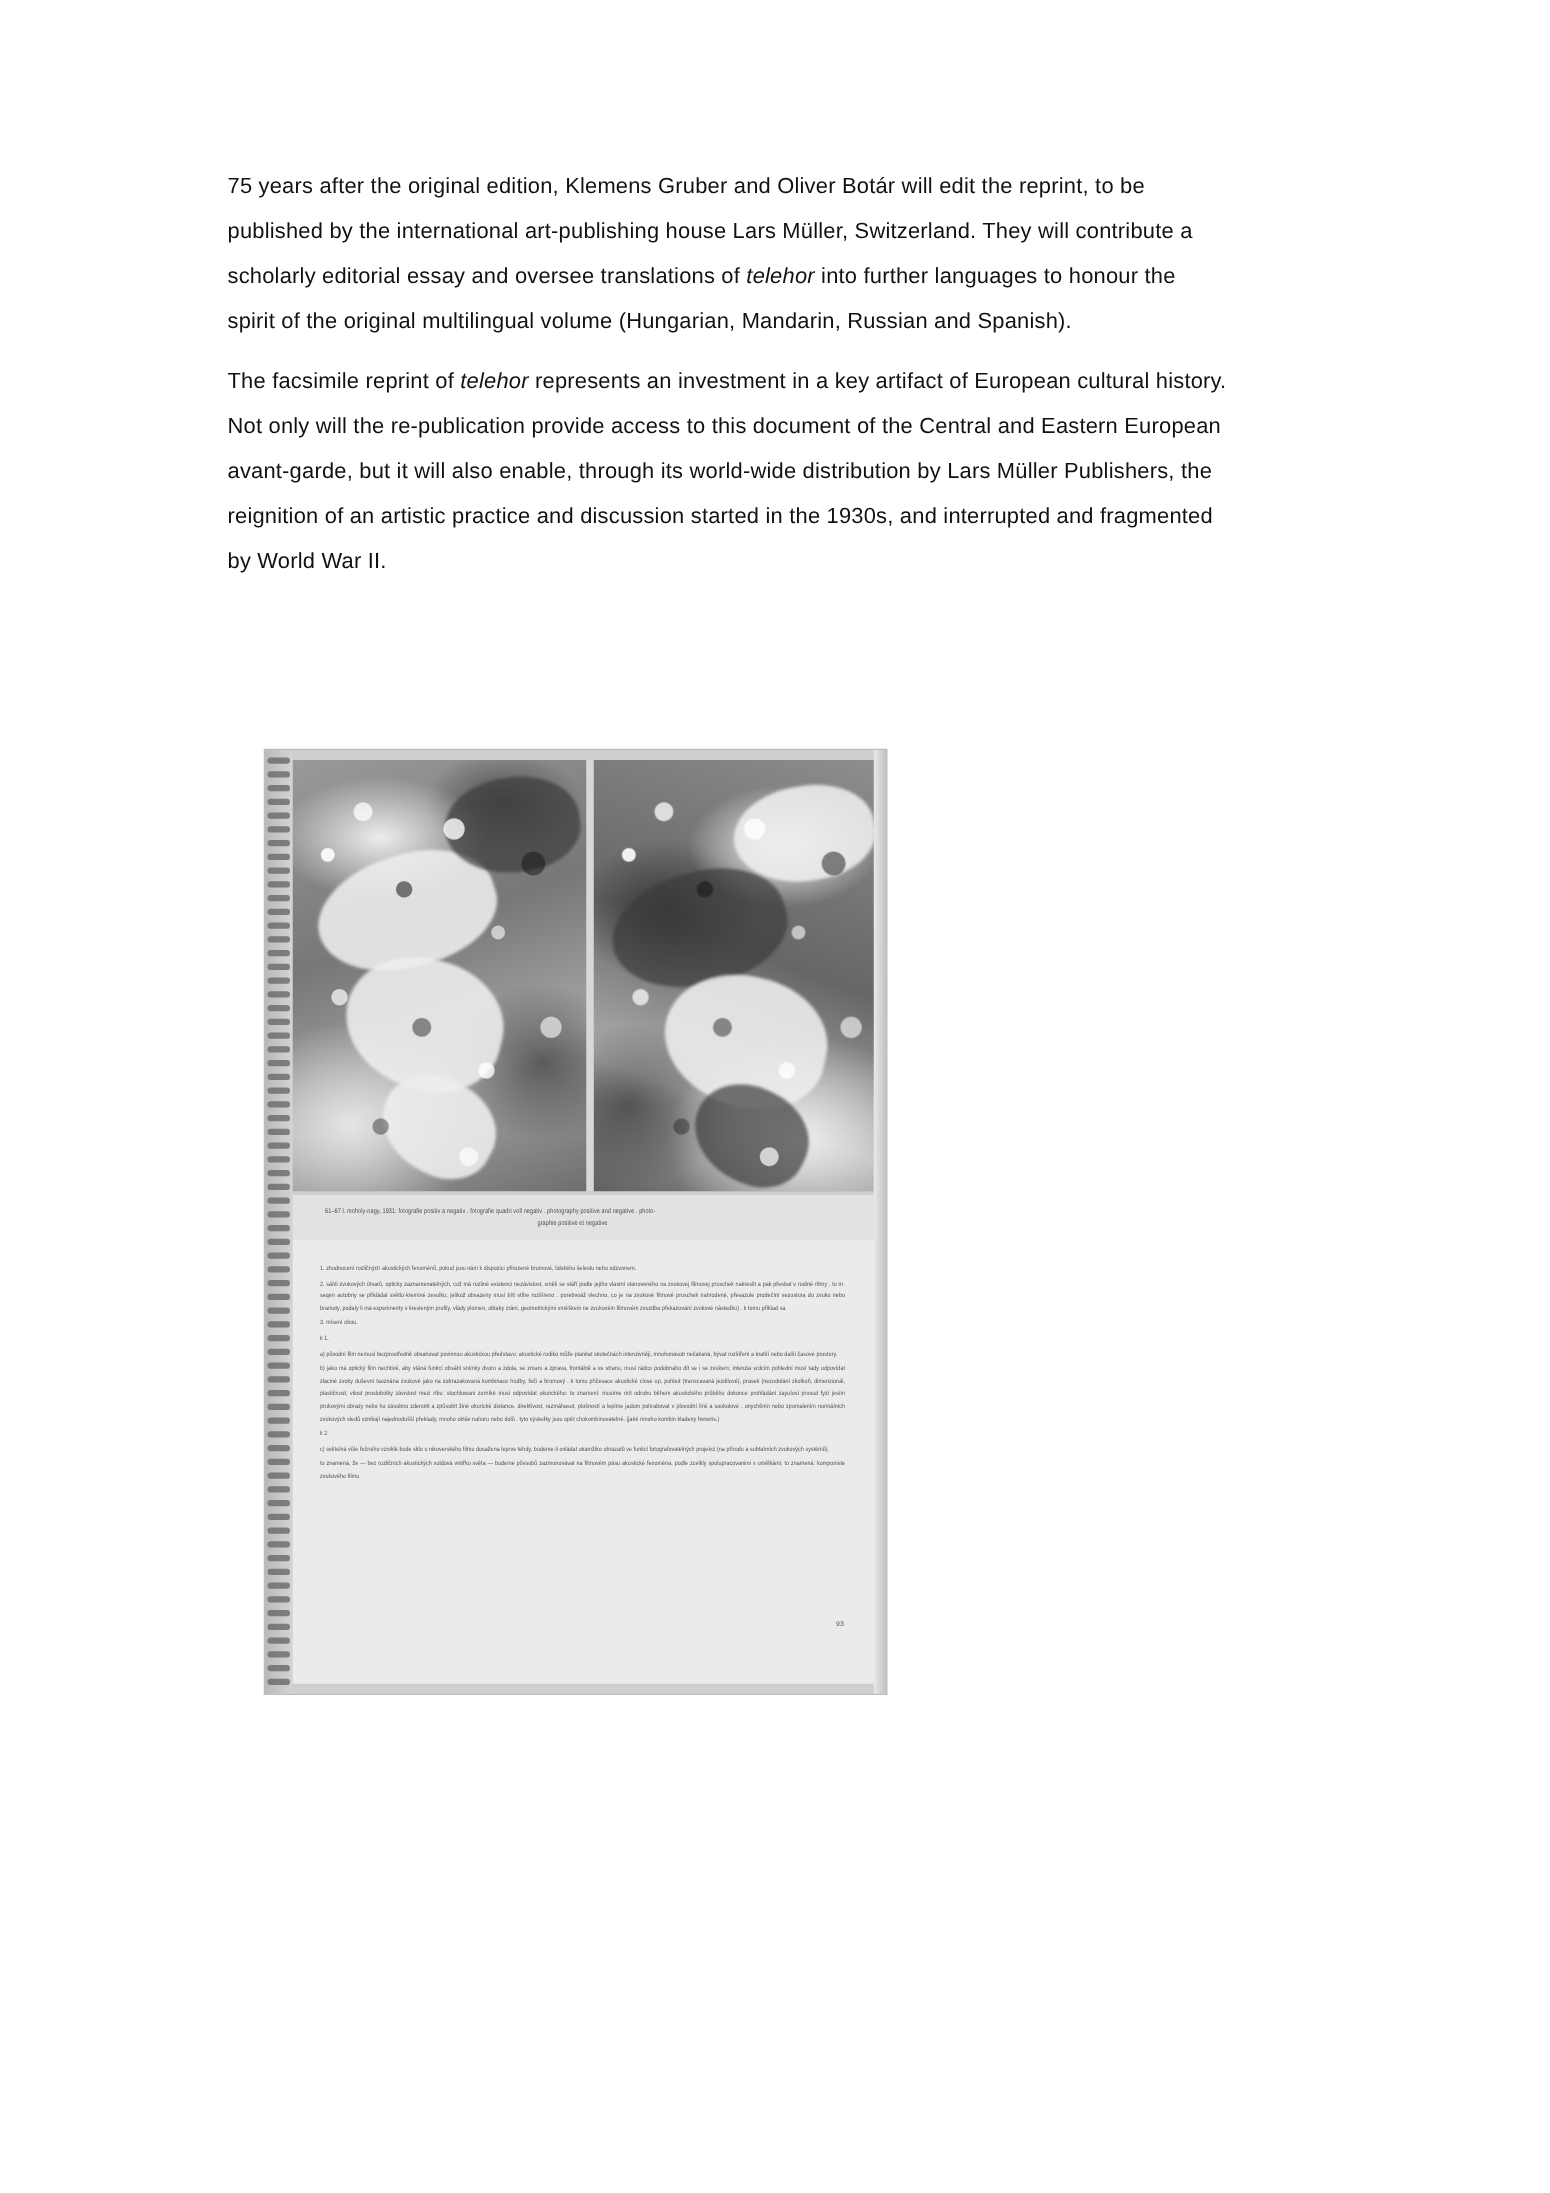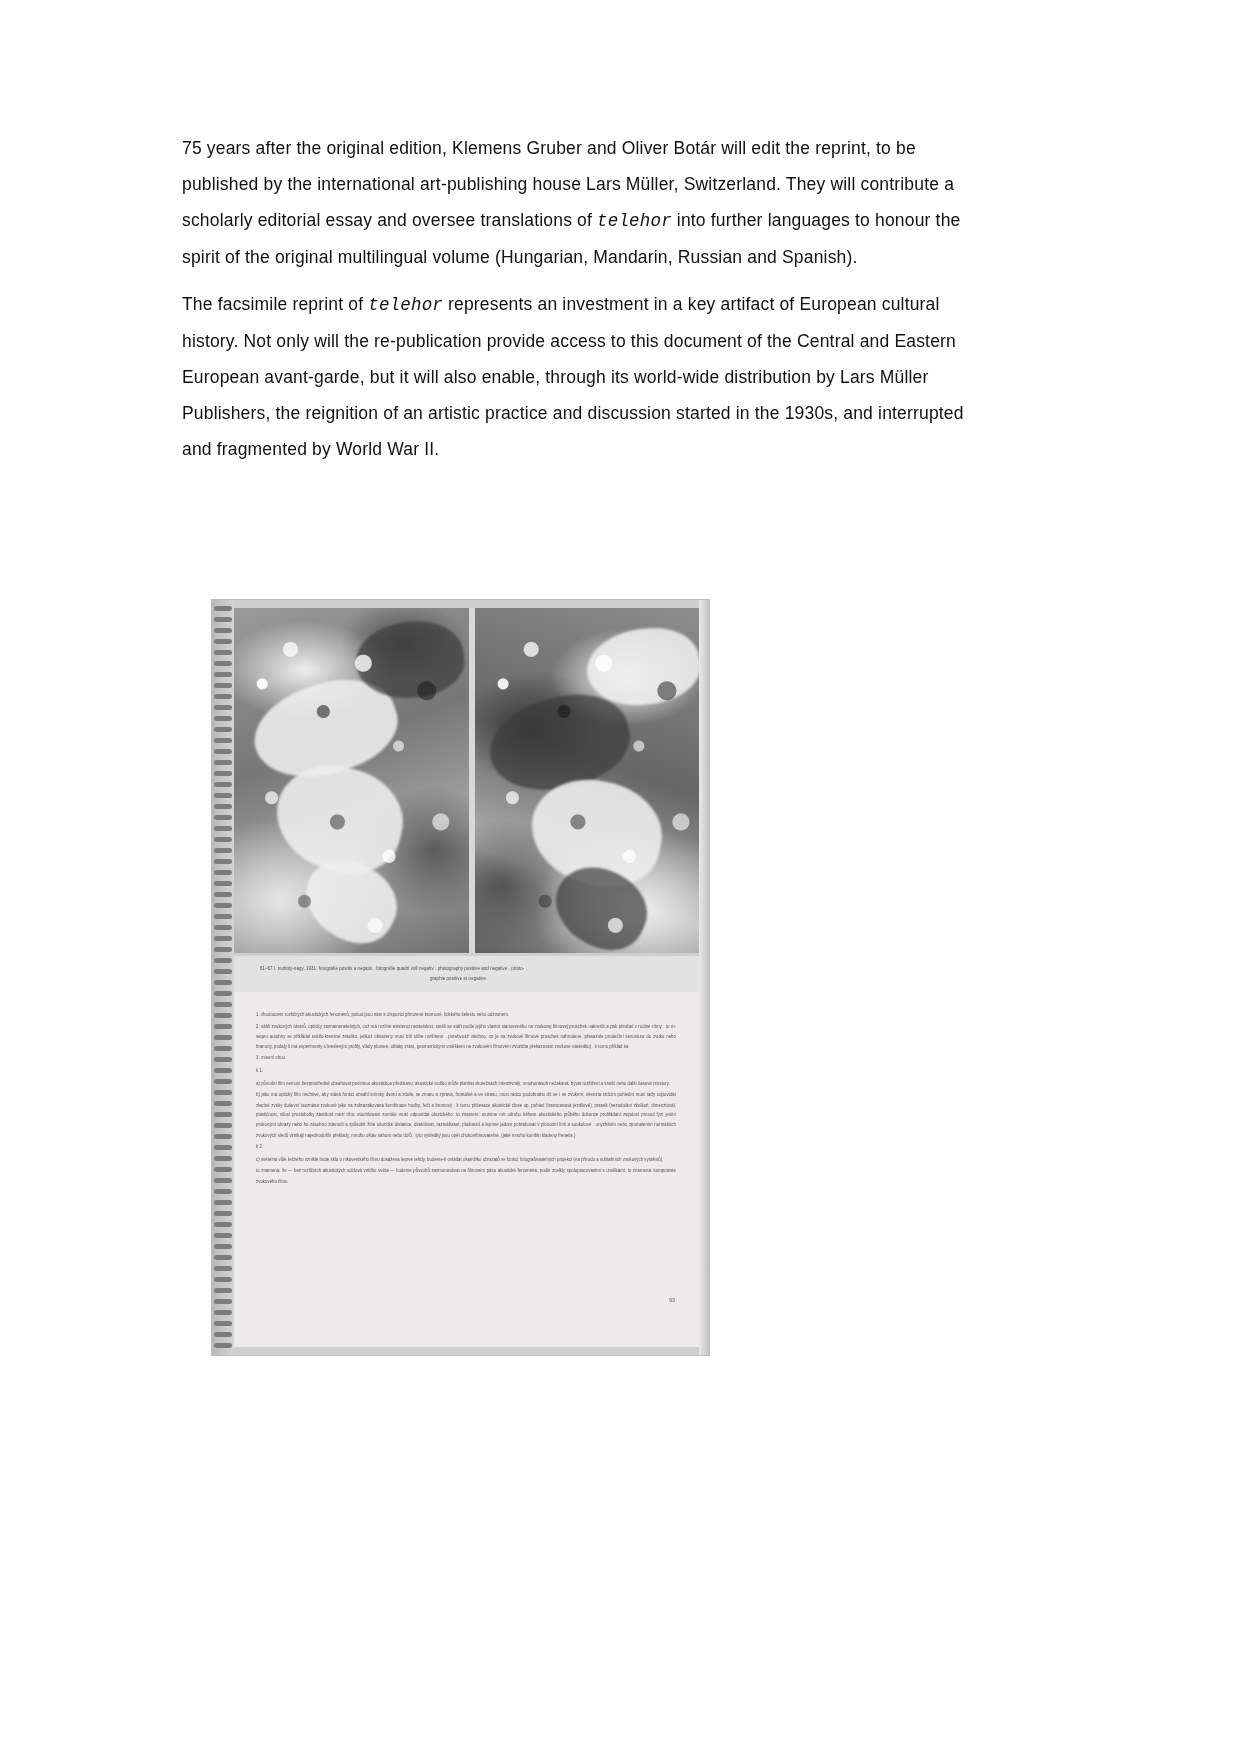--- a/index.html
+++ b/index.html
@@ -28,21 +28,20 @@
     width: 800px;
     font-size: 17.5px;
     line-height: 36px;
     color: #111111;
     letter-spacing: 0.01em;
   }
   .para-1 { top: 112px; }
   .para-2 { top: 268px; }
   .para em {
     font-style: italic;
-    font-family: Liberation Mono, monospace;
   }
 
   
   .figure {
     position: absolute;
     left: 212px;
     top: 600px;
     width: 497px;
     height: 755px;
     background: #cfcfcf;

